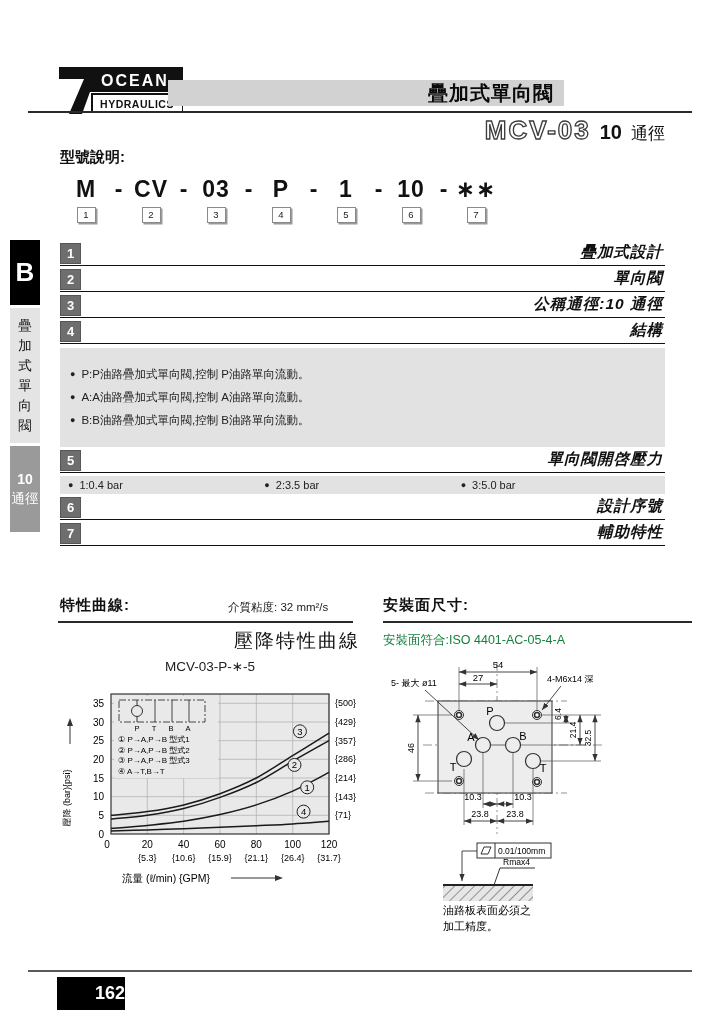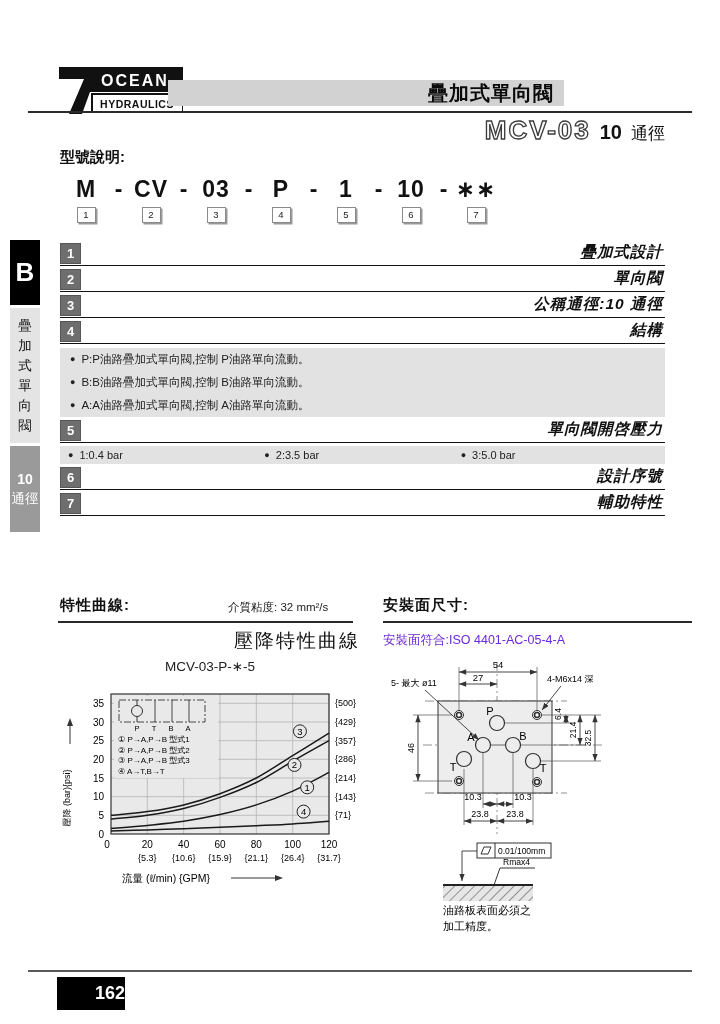--- a/index.html
+++ b/index.html
@@ -28,40 +28,40 @@
   .mc-box{margin:5px auto 0;width:17px;height:14px;line-height:14px;background:#fff;border:1px solid #8a8a8a;
           box-shadow:1.5px 1.5px 0 #9a9a9a;font-size:9.5px;text-align:center;color:#222;}
 
   
   #spec-rows{left:60px;top:240px;width:605px;}
   .spec-head{position:relative;height:23px;border-bottom:1.6px solid #111;margin-top:2px;}
   .spec-num{position:absolute;left:0;top:1px;width:19px;height:19px;background:#6e6e6e;border:1px solid #565656;
             color:#fff;font-size:13px;font-weight:bold;text-align:center;line-height:19px;}
   .spec-title{position:absolute;right:2px;bottom:2px;font-size:15.5px;font-weight:bold;letter-spacing:1px;font-style:italic;}
   .graybar{background:#e2e2e2;margin-top:3px;padding:3px 8px;font-size:11px;color:#222;}
-  .grayblock{background:#e2e2e2;margin-top:4px;padding:0 10px;font-size:11.5px;color:#222;line-height:23px;}
+  .grayblock{background:#e2e2e2;margin-top:4px;padding:15px 10px;font-size:11.5px;color:#222;line-height:23px;}
   .optrow{display:flex;}
   .optrow .opt{width:200px;}
   .bullet{margin-right:6px;font-size:9px;vertical-align:1px;}
 
   
   .side-b{left:10px;top:240px;width:30px;height:65px;background:#000;color:#fff;font-size:26px;font-weight:bold;
           display:flex;align-items:center;justify-content:center;}
   .side-name{left:10px;top:308px;width:30px;height:135px;background:#e4e4e4;color:#111;
              display:flex;flex-direction:column;align-items:center;justify-content:center;font-size:13.5px;line-height:20px;}
   .side-size{left:10px;top:446px;width:30px;height:86px;background:#9a9a9a;color:#fff;
              display:flex;flex-direction:column;align-items:center;justify-content:center;font-size:13.5px;line-height:20px;}
   .side-size .num{font-weight:bold;font-size:14px;}
 
   
   .colhead{font-size:15px;font-weight:bold;letter-spacing:1px;}
   .viscosity{font-size:11.5px;color:#222;}
   .chart-title{left:60px;top:628px;width:300px;text-align:right;font-size:19px;letter-spacing:2px;}
   .chart-sub{left:60px;top:658px;width:300px;text-align:center;font-size:13.5px;color:#222;}
-  .standard{font-size:12.5px;color:#6d28d9;}
+  .standard{font-size:12.5px;color:#15803d;}
 
   .pagebox{left:57px;top:977px;width:68px;height:33px;background:#000;color:#fff;font-size:18px;font-weight:bold;
            display:flex;align-items:center;justify-content:flex-end;}
   svg text{font-family:"Liberation Sans","DejaVu Sans",sans-serif;}
 </style>
 </head>
 <body>
 
 <svg class="abs" style="left:57px;top:64px" width="126" height="50">
   <polygon points="2,3 42,3 25,50 12,50 27,15 2,15" fill="#111"></polygon>
@@ -149,22 +149,22 @@
     <div class="spec-head">
       <div class="spec-num">3</div>
       <div class="spec-title">公稱通徑:10 通徑</div>
     </div>
     <div class="spec-head">
       <div class="spec-num">4</div>
       <div class="spec-title">結構</div>
     </div>
     <div class="grayblock">
       <div><span class="bullet">●</span><span>P:P油路疊加式單向閥,控制 P油路單向流動。</span></div>
+      <div><span class="bullet">●</span><span>A:A油路疊加式單向閥,控制 A油路單向流動。</span></div>
       <div><span class="bullet">●</span><span>B:B油路疊加式單向閥,控制 B油路單向流動。</span></div>
-      <div><span class="bullet">●</span><span>A:A油路疊加式單向閥,控制 A油路單向流動。</span></div>
     </div>
     <div class="spec-head">
       <div class="spec-num">5</div>
       <div class="spec-title">單向閥開啓壓力</div>
     </div>
     <div class="graybar optrow">
       <div class="opt"><span class="bullet">●</span><span>1:0.4 bar</span></div>
       <div class="opt"><span class="bullet">●</span><span>2:3.5 bar</span></div>
       <div class="opt"><span class="bullet">●</span><span>3:5.0 bar</span></div>
     </div>

